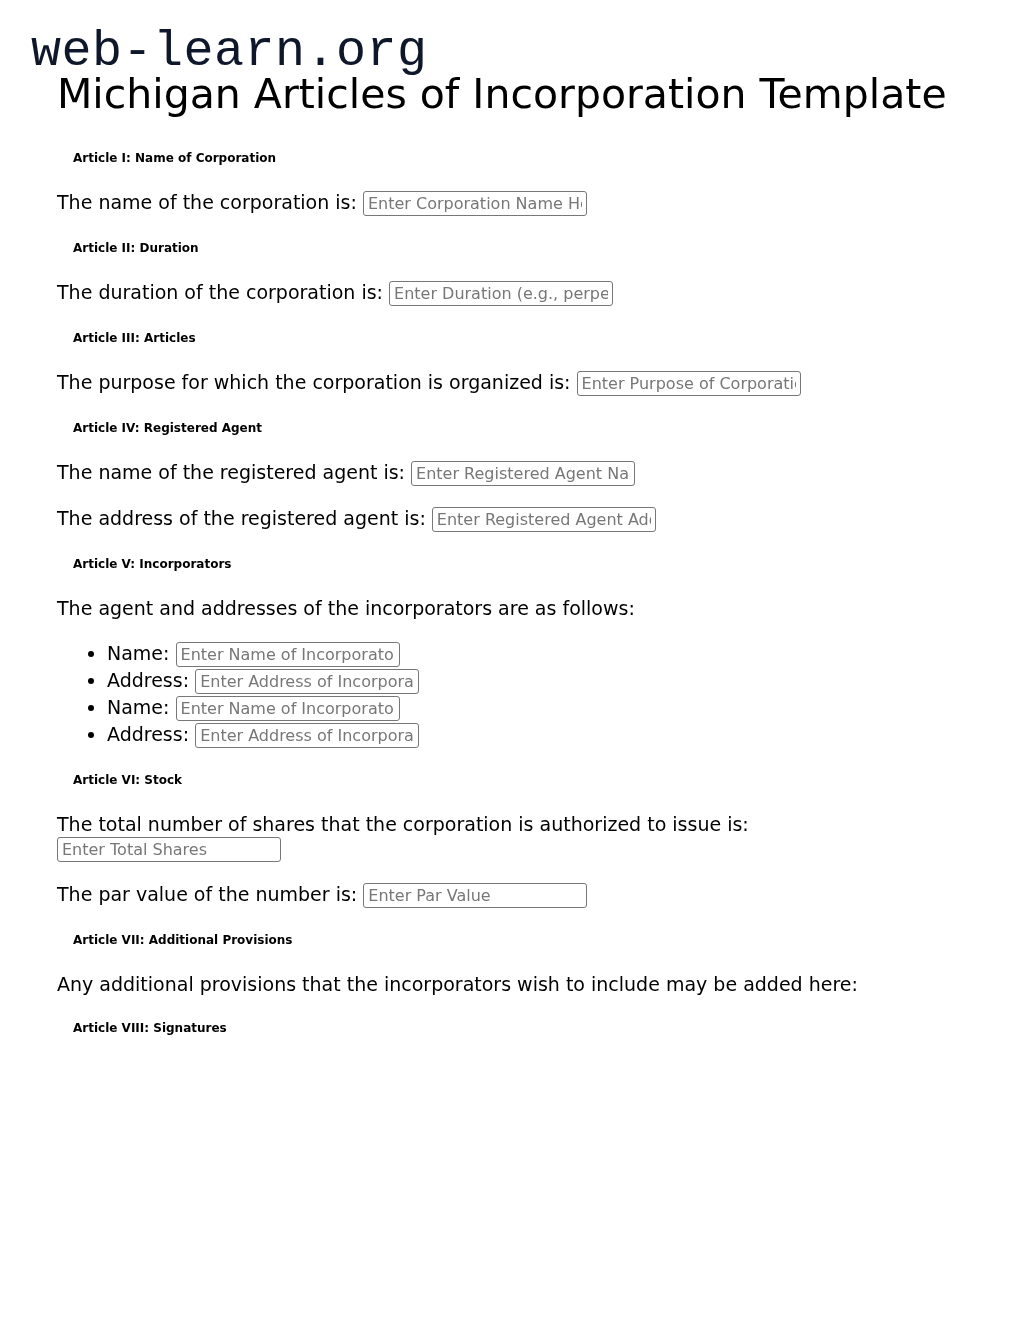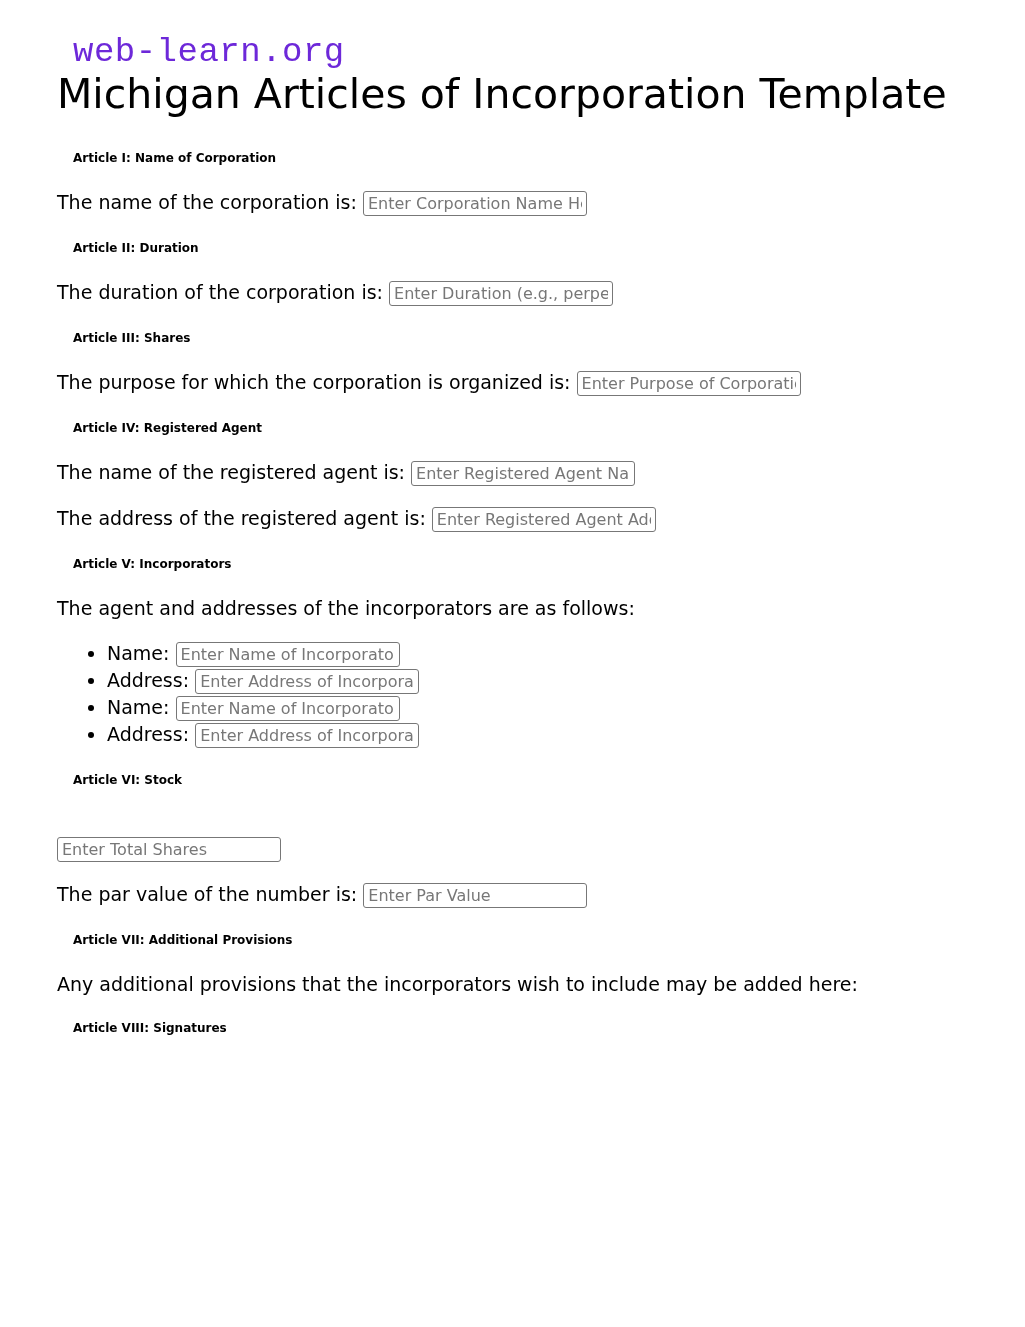--- a/index.html
+++ b/index.html
@@ -1,17 +1,17 @@
 <!DOCTYPE html>
 <html><head>
 <meta charset="utf-8">
 <style>
   html, body { margin: 0; padding: 0; background: #ffffff; }
   body { width: 1025px; height: 1327px; position: relative; overflow: hidden; font-family: "DejaVu Sans", sans-serif; color: #000; }
-  .watermark { position: absolute; left: 31px; top: 30px; font-family: "Liberation Mono", "DejaVu Sans Mono", monospace; font-size: 34px; color: #6d28d9; letter-spacing: 0.5px; line-height: 44px; margin-left: 42px; }
+  .watermark { position: absolute; left: 31px; top: 30px; font-family: "Liberation Mono", "DejaVu Sans Mono", monospace; font-size: 50px; color: #0f172a; letter-spacing: 0.5px; line-height: 44px; }
   .page { position: absolute; left: 57px; top: 70px; width: 920px; }
   h1 { font-size: 41px; font-weight: normal; line-height: 48px; margin: 0 0 28px 0; }
   p { font-size: 19px; line-height: 24px; margin: 0 0 20px 0; }
   h4 { font-size: 12px; font-weight: bold; line-height: 24px; margin: 0 0 20px 16px; }
   input.field { font-family: "DejaVu Sans", sans-serif; font-size: 16px; width: 224px; height: 25px; box-sizing: border-box; border: 1.5px solid #777; border-radius: 3px; padding: 0 4px; color: #000; background: #fff; vertical-align: baseline; }
   input.field::placeholder { color: #777; }
   ul { margin: 0 0 20px 0; padding-left: 50px; font-size: 19px; line-height: 26px; }
   ul li { margin: 0; }
 </style>
 </head>
@@ -21,37 +21,37 @@
 
 <div class="page">
   <h1>Michigan Articles of Incorporation Template</h1>
 
   <h4>Article I: Name of Corporation</h4>
   <p><span>The name of the corporation is:</span> <input class="field" type="text" placeholder="Enter Corporation Name Here" style=""></p>
 
   <h4>Article II: Duration</h4>
   <p><span>The duration of the corporation is:</span> <input class="field" type="text" placeholder="Enter Duration (e.g., perpetual)" style=""></p>
 
-  <h4>Article III: Shares</h4>
+  <h4>Article III: Articles</h4>
   <p><span>The purpose for which the corporation is organized is:</span> <input class="field" type="text" placeholder="Enter Purpose of Corporation" style=""></p>
 
   <h4>Article IV: Registered Agent</h4>
   <p><span>The name of the registered agent is:</span> <input class="field" type="text" placeholder="Enter Registered Agent Name" style=""></p>
   <p><span>The address of the registered agent is:</span> <input class="field" type="text" placeholder="Enter Registered Agent Address" style=""></p>
 
   <h4>Article V: Incorporators</h4>
   <p>The agent and addresses of the incorporators are as follows:</p>
   <ul>
     <li><span>Name:</span> <input class="field" type="text" placeholder="Enter Name of Incorporator" style=""></li>
     <li><span>Address:</span> <input class="field" type="text" placeholder="Enter Address of Incorporator" style=""></li>
     <li><span>Name:</span> <input class="field" type="text" placeholder="Enter Name of Incorporator" style=""></li>
     <li><span>Address:</span> <input class="field" type="text" placeholder="Enter Address of Incorporator" style=""></li>
   </ul>
 
   <h4>Article VI: Stock</h4>
-  <p><br><input class="field" type="text" placeholder="Enter Total Shares" style=""></p>
+  <p><span>The total number of shares that the corporation is authorized to issue is:</span><br><input class="field" type="text" placeholder="Enter Total Shares" style=""></p>
   <p><span>The par value of the number is:</span> <input class="field" type="text" placeholder="Enter Par Value" style=""></p>
 
   <h4>Article VII: Additional Provisions</h4>
   <p><span>Any additional provisions that the incorporators wish to include may be added here:</span><br></p>
 
   <h4>Article VIII: Signatures</h4>
 </div>
 
 </body></html>

